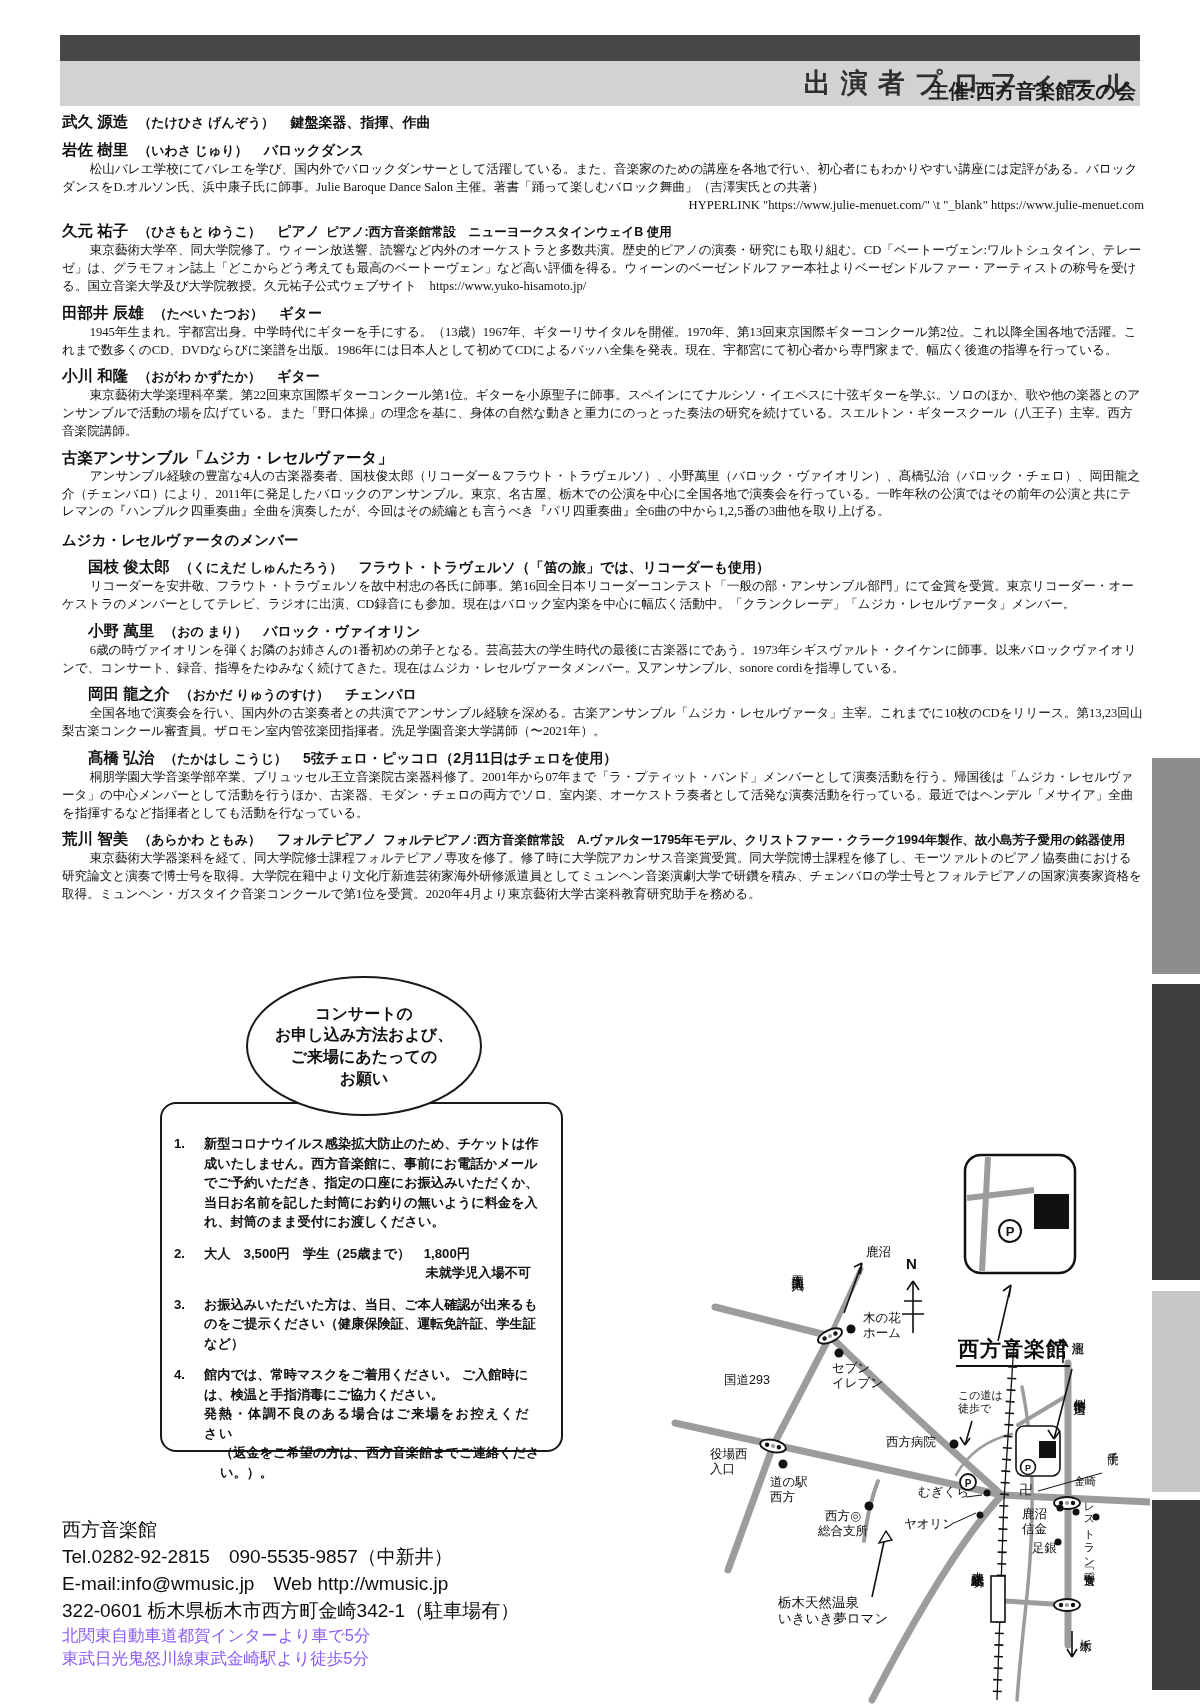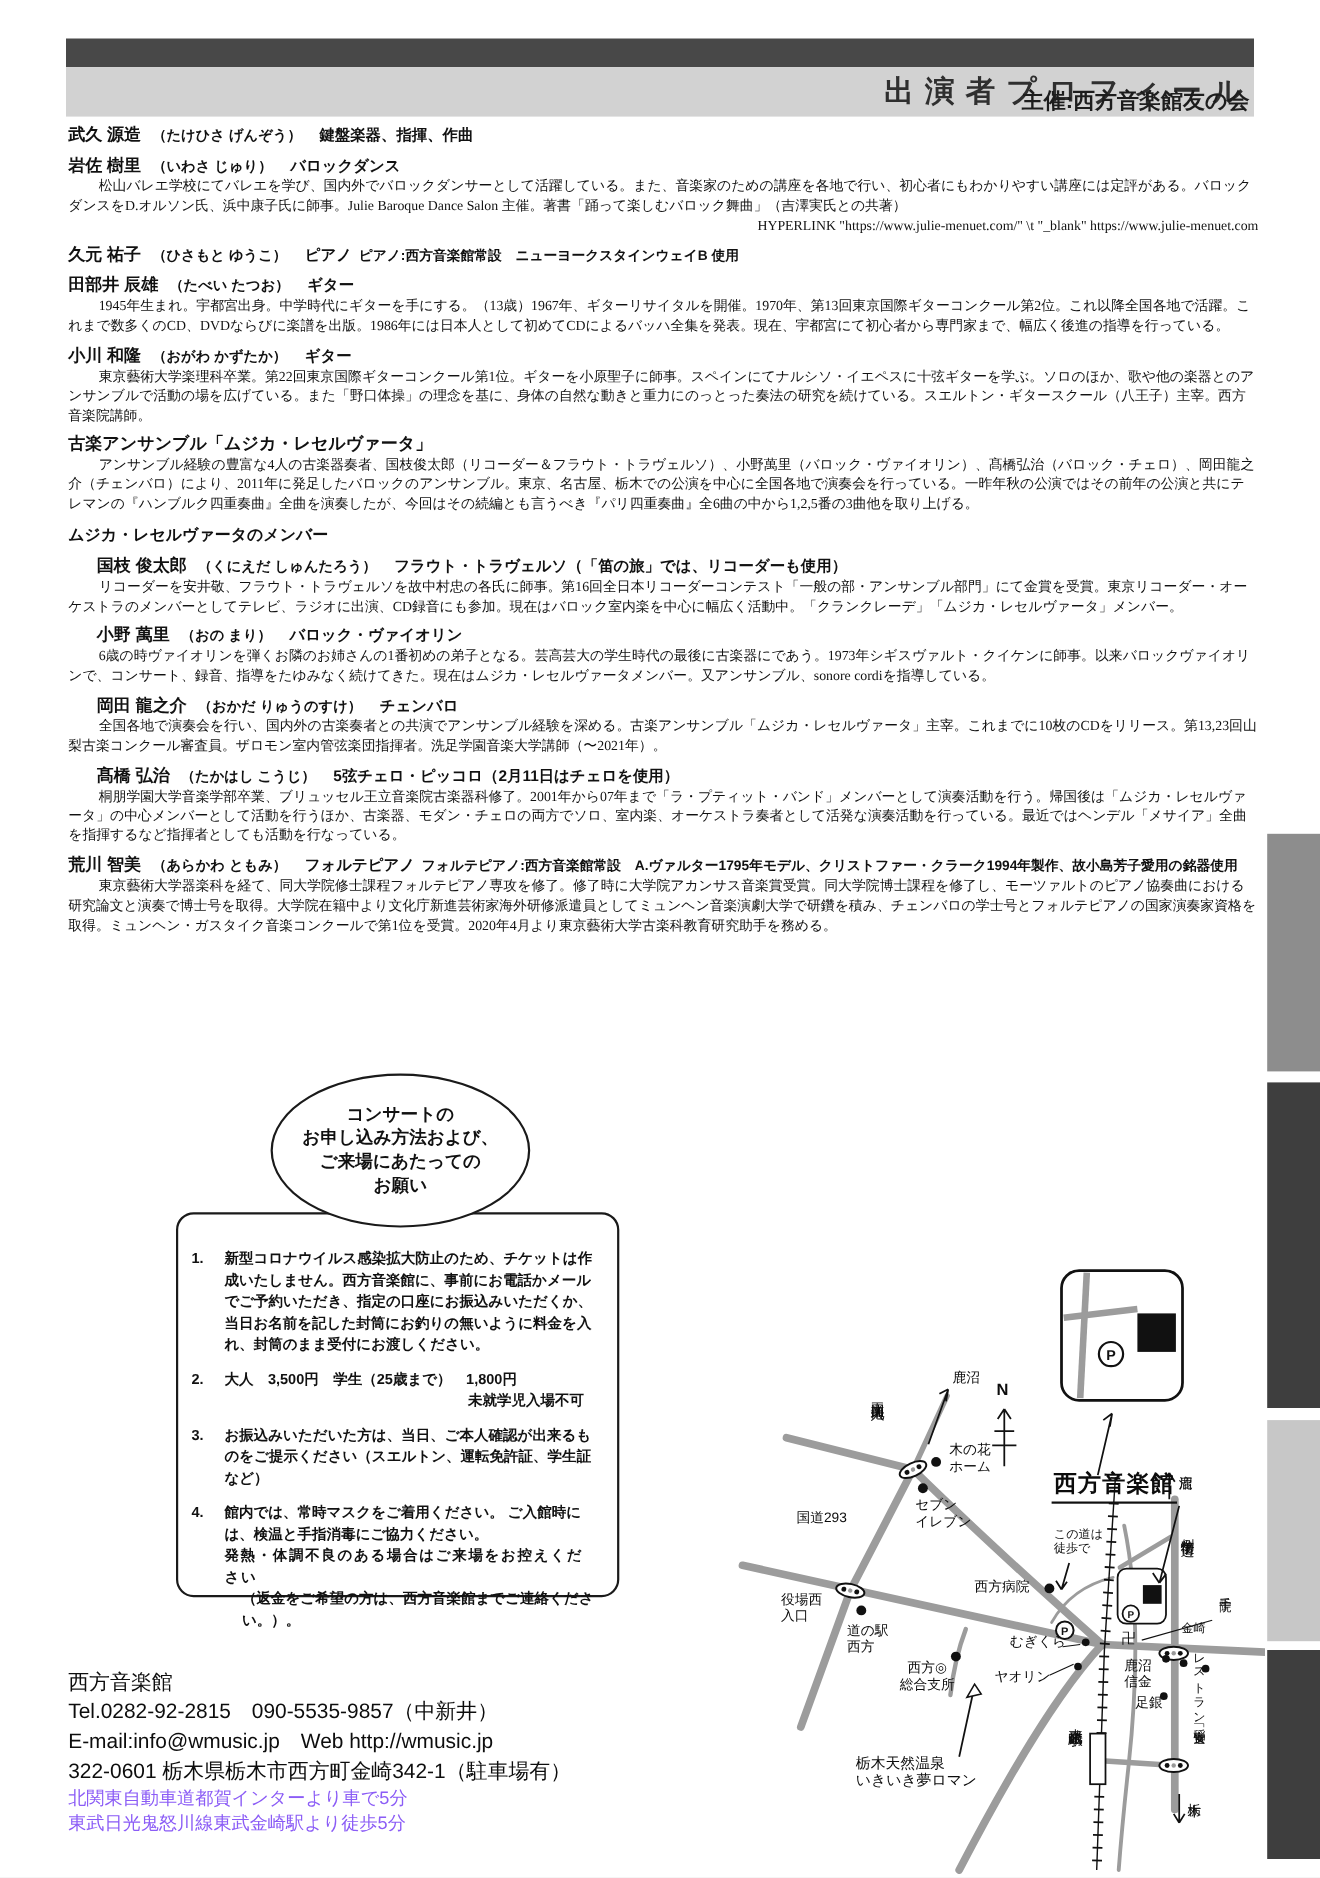--- a/index.html
+++ b/index.html
@@ -84,20 +84,21 @@
         <span>岩佐 樹里</span><span class="p-reading">（いわさ じゅり）</span><span class="p-role">バロックダンス</span>
       </div>
       <div class="p-bio">松山バレエ学校にてバレエを学び、国内外でバロックダンサーとして活躍している。また、音楽家のための講座を各地で行い、初心者にもわかりやすい講座には定評がある。バロックダンスをD.オルソン氏、浜中康子氏に師事。Julie Baroque Dance Salon 主催。著書「踊って楽しむバロック舞曲」（吉澤実氏との共著）</div>
       <div class="p-bio2">HYPERLINK "https://www.julie-menuet.com/" \t "_blank" https://www.julie-menuet.com</div>
     </div>
 
     <div class="pblock">
       <div class="phead">
         <span>久元 祐子</span><span class="p-reading">（ひさもと ゆうこ）</span><span class="p-role">ピアノ</span><span class="p-note">ピアノ:西方音楽館常設　ニューヨークスタインウェイB 使用</span>
       </div>
+      <div class="p-bio">東京藝術大学卒、同大学院修了。ウィーン放送響、読響など内外のオーケストラと多数共演。歴史的ピアノの演奏・研究にも取り組む。CD「ベートーヴェン:ワルトシュタイン、テレーゼ」は、グラモフォン誌上「どこからどう考えても最高のベートーヴェン」など高い評価を得る。ウィーンのベーゼンドルファー本社よりベーゼンドルファー・アーティストの称号を受ける。国立音楽大学及び大学院教授。久元祐子公式ウェブサイト　https://www.yuko-hisamoto.jp/</div>
     </div>
 
     <div class="pblock">
       <div class="phead">
         <span>田部井 辰雄</span><span class="p-reading">（たべい たつお）</span><span class="p-role">ギター</span>
       </div>
       <div class="p-bio">1945年生まれ。宇都宮出身。中学時代にギターを手にする。（13歳）1967年、ギターリサイタルを開催。1970年、第13回東京国際ギターコンクール第2位。これ以降全国各地で活躍。これまで数多くのCD、DVDならびに楽譜を出版。1986年には日本人として初めてCDによるバッハ全集を発表。現在、宇都宮にて初心者から専門家まで、幅広く後進の指導を行っている。</div>
     </div>
 
     <div class="pblock">
@@ -164,21 +165,21 @@
     </div>
     <div class="req-item">
       <span class="req-num">2.</span>
       <span class="req-text">
         <span>大人　3,500円　学生（25歳まで）　1,800円</span>
         <span class="req-sub-right" style="display:block">未就学児入場不可</span>
       </span>
     </div>
     <div class="req-item">
       <span class="req-num">3.</span>
-      <span class="req-text">お振込みいただいた方は、当日、ご本人確認が出来るものをご提示ください（スエルトン、運転免許証、学生証など）</span>
+      <span class="req-text">お振込みいただいた方は、当日、ご本人確認が出来るものをご提示ください（健康保険証、運転免許証、学生証など）</span>
     </div>
     <div class="req-item">
       <span class="req-num">4.</span>
       <span class="req-text">
         <span>館内では、常時マスクをご着用ください。 ご入館時には、検温と手指消毒にご協力ください。</span>
         <span class="req-sub-sp" style="display:block">発熱・体調不良のある場合はご来場をお控えください</span>
         <span class="req-sub-ind" style="display:block">（返金をご希望の方は、西方音楽館までご連絡ください。）。</span>
       </span>
     </div>
   </div>

